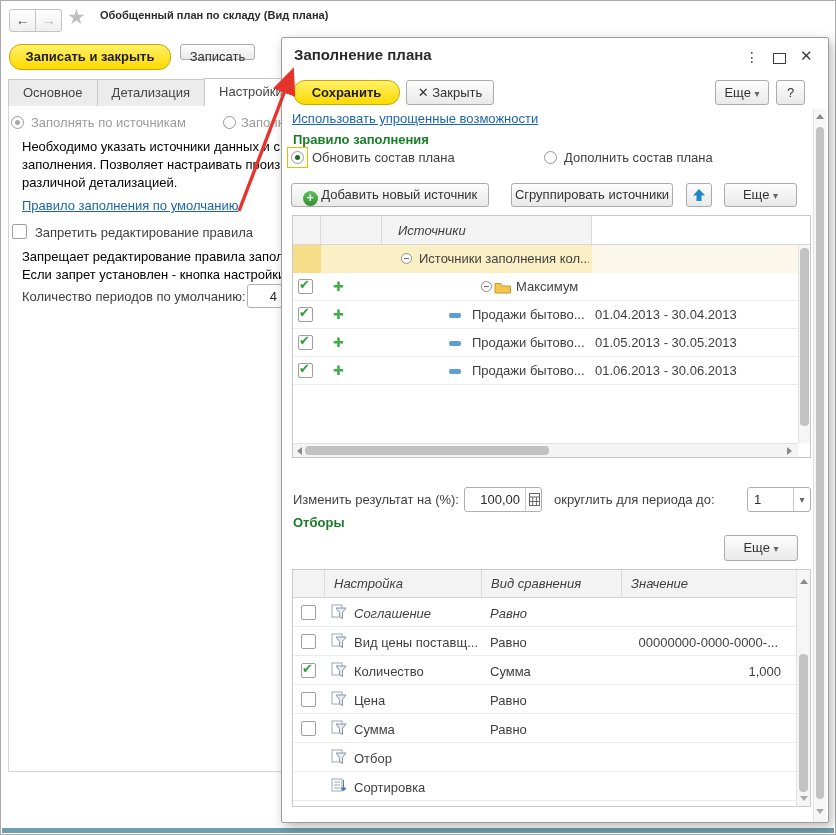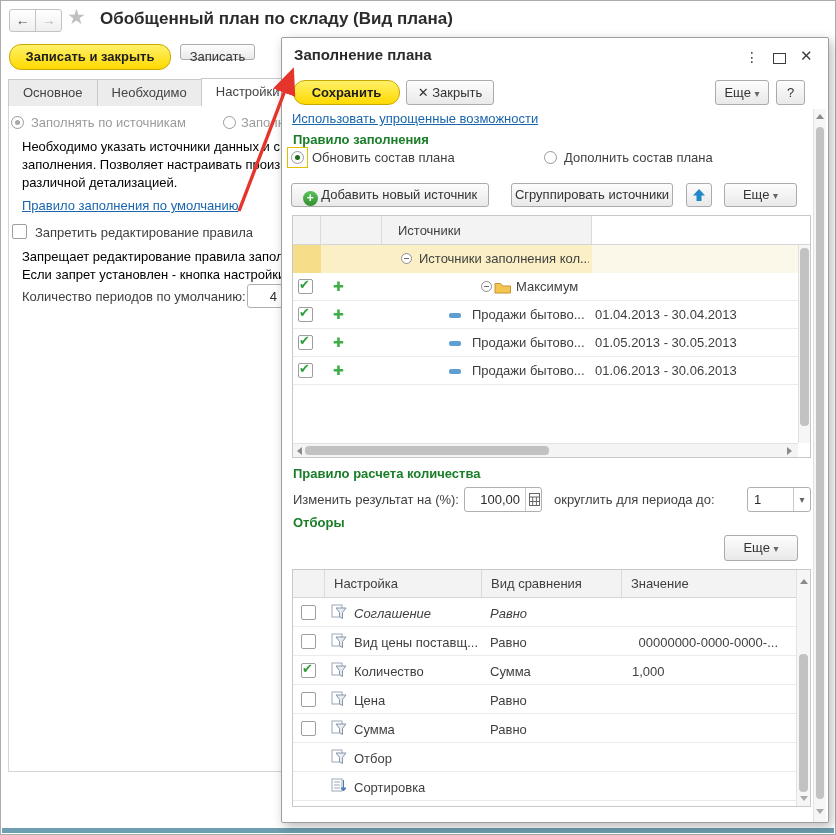--- a/index.html
+++ b/index.html
@@ -8,21 +8,21 @@
   .abs { position:absolute; }
 
   
   .main-window { position:absolute; inset:0; background:#fff; border:1px solid #ababab; }
   .bottom-strip { position:absolute; left:1px; right:1px; bottom:1px; height:5px; background:#6e9fb0; }
 
   .nav-group { left:8px; top:8px; width:53px; height:23px; border:1px solid #c3c3c3; border-radius:3px; background:linear-gradient(#fff,#efefef); display:flex; }
   .nav-btn { width:26px; text-align:center; line-height:21px; font-size:14px; color:#4a4a4a; }
   .nav-btn.fwd { border-left:1px solid #c3c3c3; color:#b5b5b5; }
   .star { left:66px; top:4px; font-size:21px; color:#c0c0c0; }
-  .page-title { left:99px; top:8px; font-size:17px; font-weight:bold; color:#2b2b2b; white-space:nowrap; }
+  .page-title { left:99px; top:8px; font-size:11px; font-weight:bold; color:#2b2b2b; white-space:nowrap; }
 
   .btn { border:1px solid #ababab; border-radius:3px; background:linear-gradient(#fdfdfd,#e9e9e9); color:#333; font-size:13px; text-align:center; white-space:nowrap; }
   .btn-y { border:1px solid #c9a800; border-radius:12px; background:linear-gradient(#fff169,#ffd900); font-weight:bold; color:#1d1d1d; text-align:center; white-space:nowrap; }
 
   .btn-save-close { left:8px; top:43px; width:162px; height:26px; line-height:24px; }
   .btn-save { left:179px; top:43px; width:75px; height:16px; line-height:24px; }
 
   .tabs { left:7px; top:77px; height:28px; display:flex; align-items:flex-end; z-index:2; }
   .tab { height:27px; line-height:25px; padding:0 14px; background:#ececec; border:1px solid #c9c9c9; border-bottom:none; color:#444; }
   .tab + .tab { margin-left:-1px; }
@@ -48,21 +48,21 @@
   .dialog { left:281px; top:37px; width:548px; height:786px; background:#fff; border:1px solid #9e9e9e; border-radius:2px; box-shadow:3px 4px 12px rgba(0,0,0,.28); z-index:10; }
   .dlg-title { left:12px; top:8px; font-size:15px; font-weight:bold; color:#2b2b2b; }
   .dlg-kebab { left:463px; top:11px; font-size:14px; color:#3c3c3c; letter-spacing:0; }
   .dlg-max { left:491px; top:15px; width:13px; height:11px; border:1px solid #3c3c3c; }
   .dlg-close { left:518px; top:9px; font-size:15px; color:#3c3c3c; }
 
   .sec { font-weight:bold; color:#1a7d28; white-space:nowrap; }
 
   .tbl { border:1px solid #c8c8c8; background:#fff; }
   .th-cell { background:#f3f3f3; border-right:1px solid #dbdbdb; border-bottom:1px solid #d5d5d5; }
-  .th-label { color:#3e3e3e; white-space:nowrap; }
+  .th-label { color:#3e3e3e; white-space:nowrap;font-style:italic; }
   .row-sep { border-bottom:1px solid #ebebeb; }
 
   .expander { width:11px; height:11px; border:1px solid #8f8f8f; border-radius:50%; background:#fff; }
   .expander::after { content:""; position:absolute; left:2px; top:4px; width:5px; height:1px; background:#6b6b6b; }
 
   .plus-ico { color:#3fae46; font-size:13px; font-weight:bold; }
   .dash-ico { width:12px; height:5px; background:#5d9fd3; border-radius:2px; }
 
   .scroll-track-v { background:#f6f6f6; border-left:1px solid #e2e2e2; }
   .scroll-thumb { background:#c2c2c2; border-radius:4px; }
@@ -85,21 +85,21 @@
     <div class="nav-btn fwd">→</div>
   </div>
   <div class="abs star">★</div>
   <div class="abs page-title">Обобщенный план по складу (Вид плана)</div>
 
   <div class="abs btn-y btn-save-close">Записать и закрыть</div>
   <div class="abs btn btn-save">Записать</div>
 
   <div class="tabs abs">
     <div class="tab">Основное</div>
-    <div class="tab">Необходимо</div>
+    <div class="tab">Детализация</div>
     <div class="tab active">Настройки зап</div>
   </div>
   <div class="abs tab-page"></div>
 
   <div class="abs radio" style="left:10px;top:115px;">
       <span class="abs dot dot-gray"></span>
     </div>
   <div class="abs gray" style="left:30px;top:114px;white-space:nowrap;">Заполнять по источникам</div>
   <div class="abs radio" style="left:222px;top:115px;"></div>
   <div class="abs gray" style="left:240px;top:114px;white-space:nowrap;">Заполнят</div>
@@ -226,21 +226,20 @@
       <div class="abs scroll-thumb" style="left:1px;top:3px;width:9px;height:178px;"></div>
     </div>
 
     <div class="abs" style="left:0;top:227px;width:505px;height:14px;background:#f4f4f4;border-top:1px solid #e2e2e2;">
       <div class="abs tri-left" style="left:4px;top:3px;"></div>
       <div class="abs tri-right" style="left:494px;top:3px;"></div>
       <div class="abs scroll-thumb" style="left:12px;top:2px;width:244px;height:9px;"></div>
     </div>
   </div>
 
-  <div class="abs sec" style="left:11px;top:428px;">Правило расчета количества</div>
   <div class="abs" style="left:11px;top:454px;white-space:nowrap;">Изменить результат на (%):</div>
   <div class="abs field" style="left:182px;top:449px;width:78px;height:25px;">
     <input style="text-align: right; width: 59px; padding-right: 4px;" value="100,00">
     <span class="abs" style="left:60px;top:0;width:17px;height:23px;border-left:1px solid #c9c9c9;">
       <svg width="11" height="13" style="margin:5px 0 0 3px;">
           <rect x="0.5" y="0.5" width="10" height="12" fill="#fff" stroke="#666"></rect>
           <line x1="0" y1="4" x2="11" y2="4" stroke="#666"></line>
           <line x1="3.7" y1="4" x2="3.7" y2="13" stroke="#666"></line>
           <line x1="7.4" y1="4" x2="7.4" y2="13" stroke="#666"></line>
           <line x1="0" y1="8.5" x2="11" y2="8.5" stroke="#666"></line>
@@ -293,21 +292,21 @@
     <div class="abs row-sep" style="left:0;top:86px;width:503px;height:29px;">
       <div class="abs chk" style="left:8px;top:7px;">
           <span class="abs mark">✔</span>
         </div>
       <svg class="abs" style="left:38px;top:6px;" width="16" height="16">
           <rect x="1" y="1" width="10" height="12" fill="#fff" stroke="#9aa7b8"></rect>
           <path d="M5 4 h10 l-3.5 4.5 v6 l-3 -1.8 v-4.2 z" fill="#e8edf2" stroke="#8694a8"></path>
         </svg>
       <div class="abs cell-text" style="left:61px;top:8px;width:124px;">Количество</div>
       <div class="abs cell-text" style="left:197px;top:8px;width:128px;">Сумма</div>
-      <div class="abs cell-text" style="left:339px;top:8px;width:156px;">1,000</div>
+      <div class="abs cell-text" style="left:332px;top:8px;width:156px;text-align:right;">1,000</div>
     </div>
     <div class="abs row-sep" style="left:0;top:115px;width:503px;height:29px;">
       <div class="abs chk" style="left:8px;top:7px;"></div>
       <svg class="abs" style="left:38px;top:6px;" width="16" height="16">
           <rect x="1" y="1" width="10" height="12" fill="#fff" stroke="#9aa7b8"></rect>
           <path d="M5 4 h10 l-3.5 4.5 v6 l-3 -1.8 v-4.2 z" fill="#e8edf2" stroke="#8694a8"></path>
         </svg>
       <div class="abs cell-text" style="left:61px;top:8px;width:124px;">Цена</div>
       <div class="abs cell-text" style="left:197px;top:8px;width:128px;">Равно</div>
       <div class="abs cell-text" style="left:329px;top:8px;width:156px;text-align:right;"></div>

